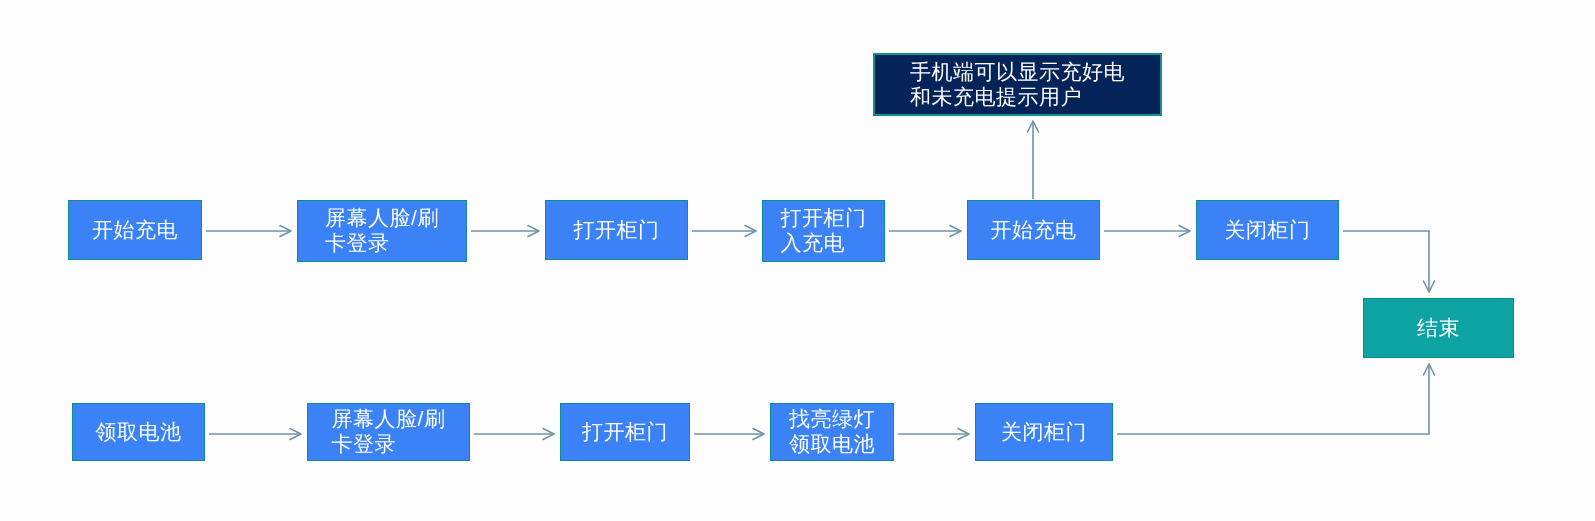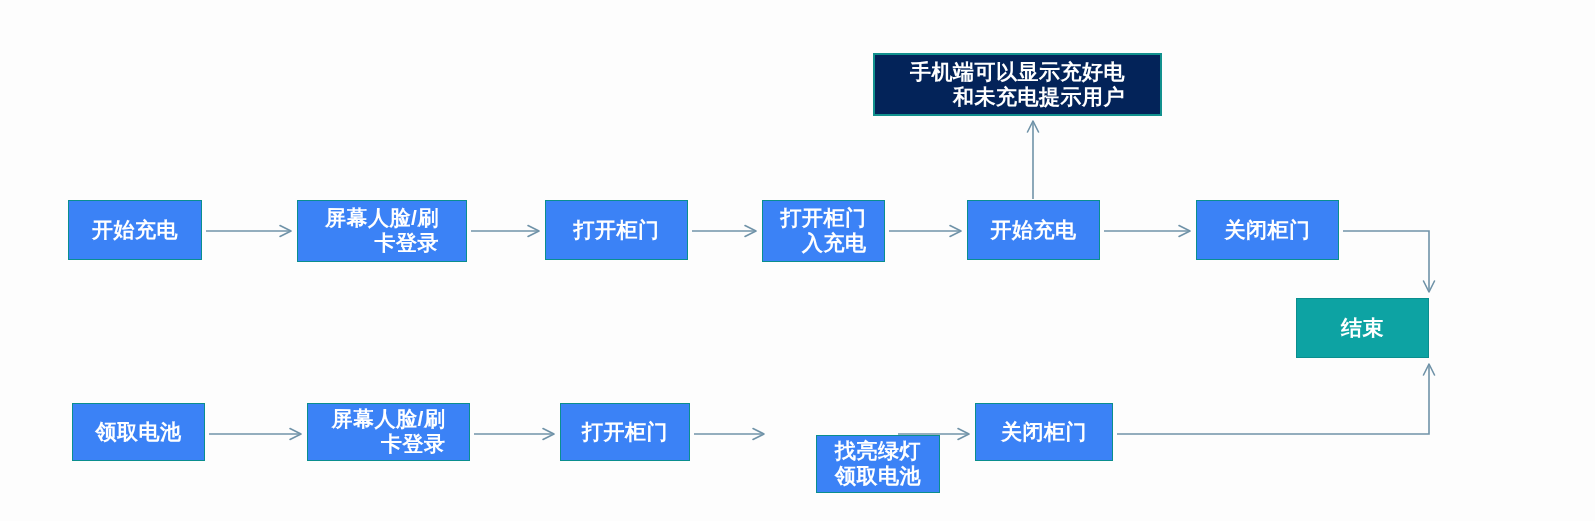--- a/index.html
+++ b/index.html
@@ -22,27 +22,26 @@
     width: 1595px;
     height: 521px;
     pointer-events: none;
   }
   .node {
     position: absolute;
     box-sizing: border-box;
     display: flex;
     align-items: center;
     justify-content: center;
-    text-align: right;
+    text-align: left;
     color: #ffffff;
     line-height: 1.18;
     letter-spacing: 0.5px;
     white-space: pre-line;
     z-index: 2;
-    font-weight: bold;
   }
   .node.process {
     background: #3b82f6;
     border: 1.5px solid #0A8E8E;
     font-size: 21px;
   }
   .node.note {
     background: #032359;
     border: 2px solid #12918E;
     font-size: 21px;
@@ -111,22 +110,22 @@
       <div class="node process" style="left: 68px; top: 200px; width: 134px; height: 60px;">开始充电</div>
       <div class="node process" style="left: 297px; top: 200px; width: 170px; height: 62px;">屏幕人脸/刷
 卡登录</div>
       <div class="node process" style="left: 545px; top: 200px; width: 143px; height: 60px;">打开柜门</div>
       <div class="node process" style="left: 762px; top: 200px; width: 123px; height: 62px;">打开柜门
 入充电</div>
       <div class="node process" style="left: 967px; top: 200px; width: 133px; height: 60px;">开始充电</div>
       <div class="node process" style="left: 1196px; top: 200px; width: 143px; height: 60px;">关闭柜门</div>
       <div class="node note" style="left: 873px; top: 53px; width: 289px; height: 63px;">手机端可以显示充好电
 和未充电提示用户</div>
-      <div class="node terminal" style="left: 1296px; top: 298px; width: 133px; height: 60px;">结束</div>
+      <div class="node terminal" style="left: 1363px; top: 298px; width: 151px; height: 60px;">结束</div>
       <div class="node process" style="left: 72px; top: 403px; width: 133px; height: 58px;">领取电池</div>
       <div class="node process" style="left: 307px; top: 403px; width: 163px; height: 58px;">屏幕人脸/刷
 卡登录</div>
       <div class="node process" style="left: 560px; top: 403px; width: 130px; height: 58px;">打开柜门</div>
-      <div class="node process" style="left: 816px; top: 403px; width: 124px; height: 58px; margin-top: 32px;">找亮绿灯
+      <div class="node process" style="left: 770px; top: 403px; width: 124px; height: 58px;">找亮绿灯
 领取电池</div>
       <div class="node process" style="left: 975px; top: 403px; width: 138px; height: 58px;">关闭柜门</div>
     </div>
 </div>
 
 </body></html>

